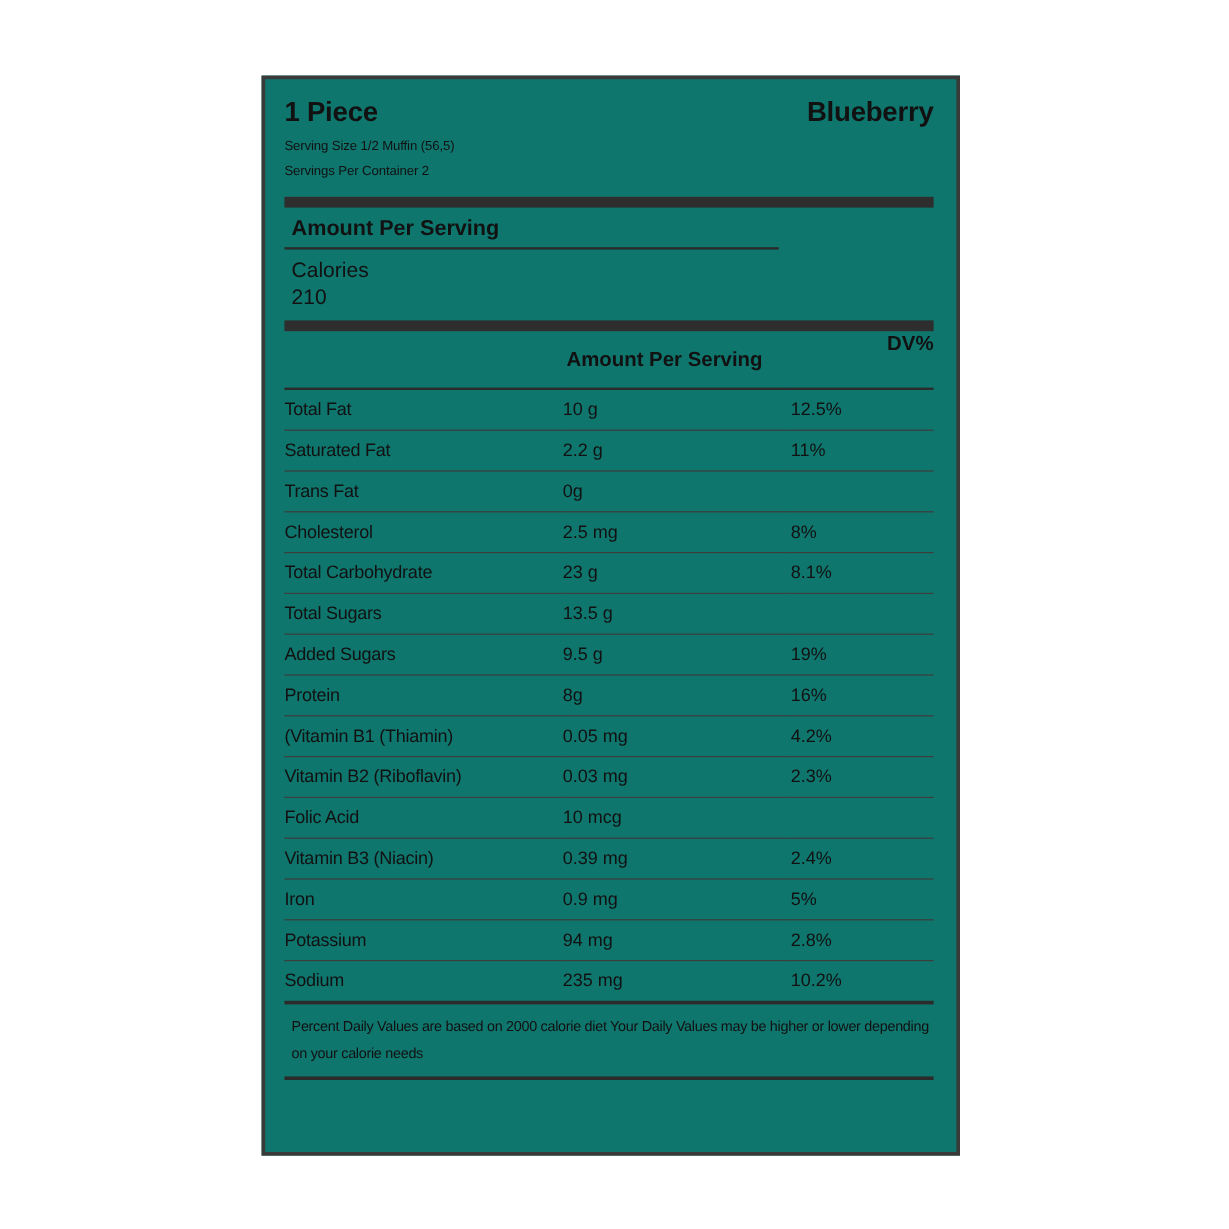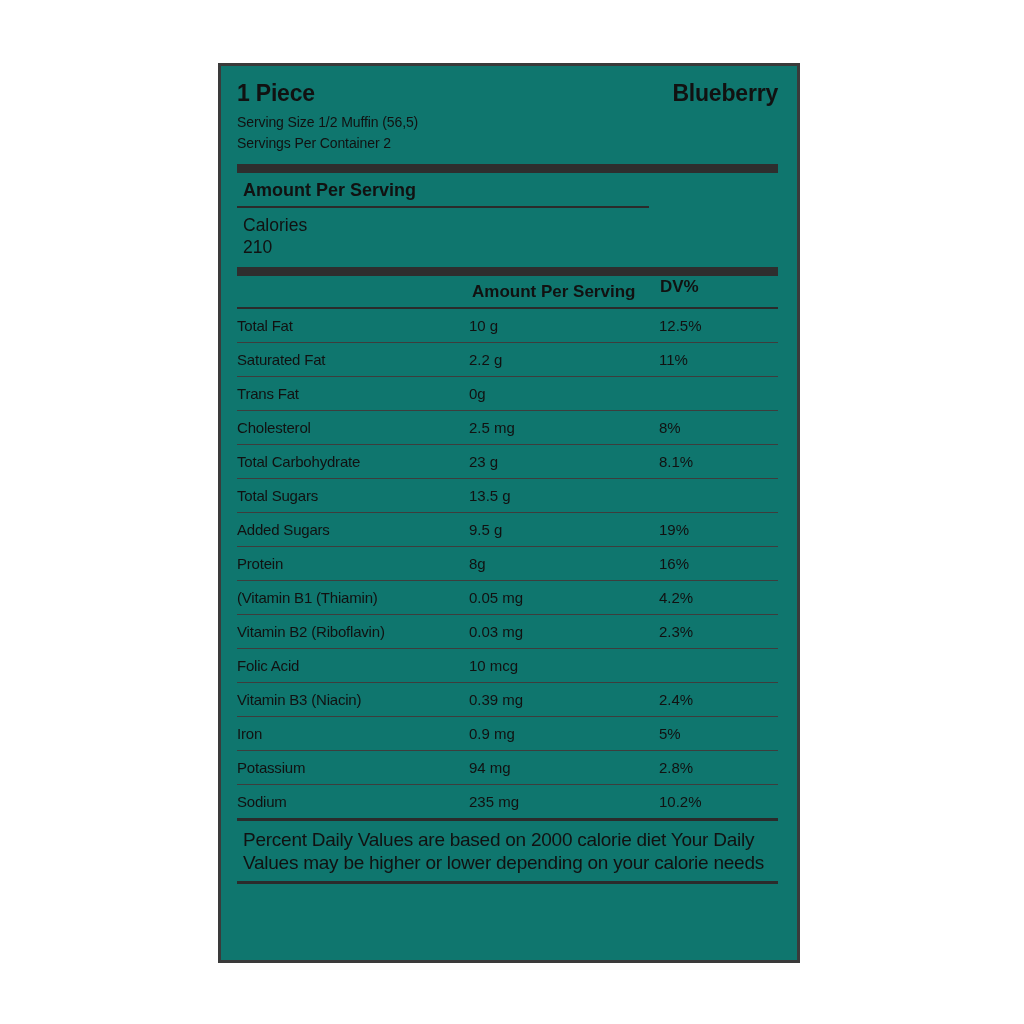--- a/index.html
+++ b/index.html
@@ -47,21 +47,21 @@
     font-size: 23px;
     font-weight: bold;
     letter-spacing: -0.2px;
     line-height: 28px;
   }
 
   .serving-lines {
     margin-top: 5px;
   }
   .serving-line {
-    font-size: 14px;
+    font-size: 11px;
     line-height: 21px;
     letter-spacing: -0.1px;
   }
 
   
   .bar-thick {
     height: 9px;
     background: #2e2e2e;
     width: 541px;
   }
@@ -109,37 +109,37 @@
     vertical-align: middle;
     padding: 0;
   }
   .colhead-cell {
     font-size: 17px;
     font-weight: bold;
     line-height: 21px;
     padding: 7px 0 9px 0;
   }
   .colhead-cell.amt { padding-left: 3px; }
-  .colhead-cell.dv  { padding-left: 1px; vertical-align: bottom; padding-bottom: 10px; }
+  .colhead-cell.dv  { padding-left: 1px; vertical-align: bottom; padding-bottom: 26px; text-align: right; }
 
   tr.data-row td {
     font-size: 15px;
     line-height: 21px;
     height: 33px;
     border-top: 1.7px solid #3d3d3d;
   }
   tr.data-row.first td { border-top: 2.6px solid #2b2b2b; }
   td.cell-name { padding-left: 6px; letter-spacing: -0.2px; }
   td.cell-amt  { padding-left: 3px; }
   td.cell-dv   { padding-left: 1px; }
 
   
   .footer-wrap { width: 541px; }
   .footnote {
-    font-size: 19px;
+    font-size: 12px;
     line-height: 23px;
     letter-spacing: -0.25px;
     padding: 7px 2px 7px 6px;
   }
 </style>
 </head>
 <body>
 
 <div id="nutrition-label">
   <div class="inner">

